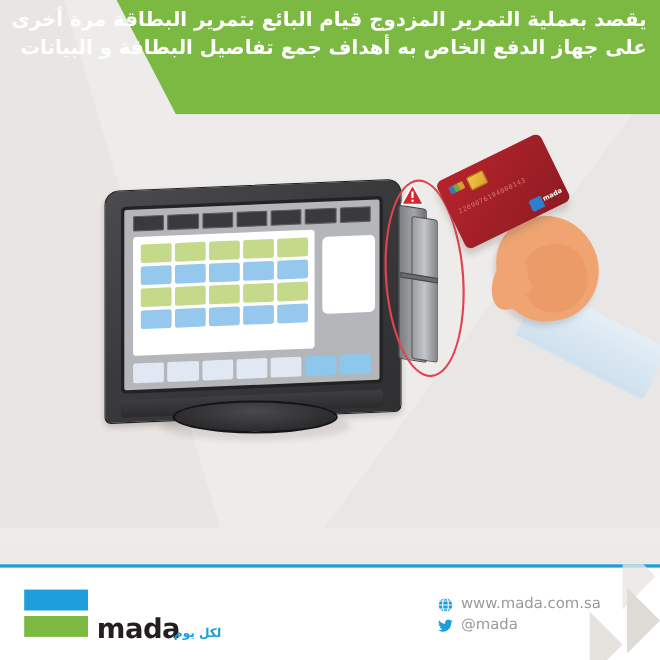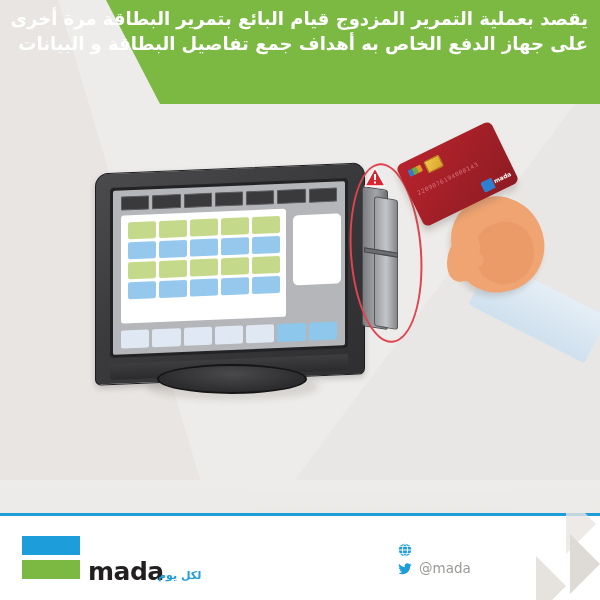--- a/index.html
+++ b/index.html
@@ -361,20 +361,21 @@
       <div class="contact-row">
         <span class="icn">
           <svg viewBox="0 0 14 14" width="14" height="14">
             <circle cx="7" cy="7" r="6.2" fill="#1d9dd9"></circle>
             <ellipse cx="7" cy="7" rx="2.6" ry="6.2" fill="none" stroke="#ffffff" stroke-width="1"></ellipse>
             <line x1="0.9" y1="7" x2="13.1" y2="7" stroke="#ffffff" stroke-width="1"></line>
             <line x1="2" y1="3.4" x2="12" y2="3.4" stroke="#ffffff" stroke-width=".8"></line>
             <line x1="2" y1="10.6" x2="12" y2="10.6" stroke="#ffffff" stroke-width=".8"></line>
           </svg>
         </span>
+        <span class="contact-txt">www.mada.com.sa</span>
       </div>
       <div class="contact-row">
         <span class="icn">
           <svg viewBox="0 0 14 14" width="14" height="14">
             <path d="M13.4 2.5c-.5.22-1 .36-1.56.43.56-.34.99-.87 1.19-1.5-.52.31-1.1.54-1.72.66A2.7 2.7 0 0 0 6.7 4.55c0 .21.02.42.07.62A7.68 7.68 0 0 1 1.2 2.0a2.7 2.7 0 0 0 .84 3.6 2.68 2.68 0 0 1-1.22-.34v.03c0 1.31.93 2.4 2.17 2.65a2.7 2.7 0 0 1-1.22.05 2.71 2.71 0 0 0 2.53 1.88A5.43 5.43 0 0 1 .3 11.0a7.66 7.66 0 0 0 4.15 1.22c4.98 0 7.7-4.12 7.7-7.7l-.01-.35c.53-.38.99-.86 1.35-1.4z" fill="#1d9dd9"></path>
           </svg>
         </span>
         <span class="contact-txt">@mada</span>
       </div>
     </div>

